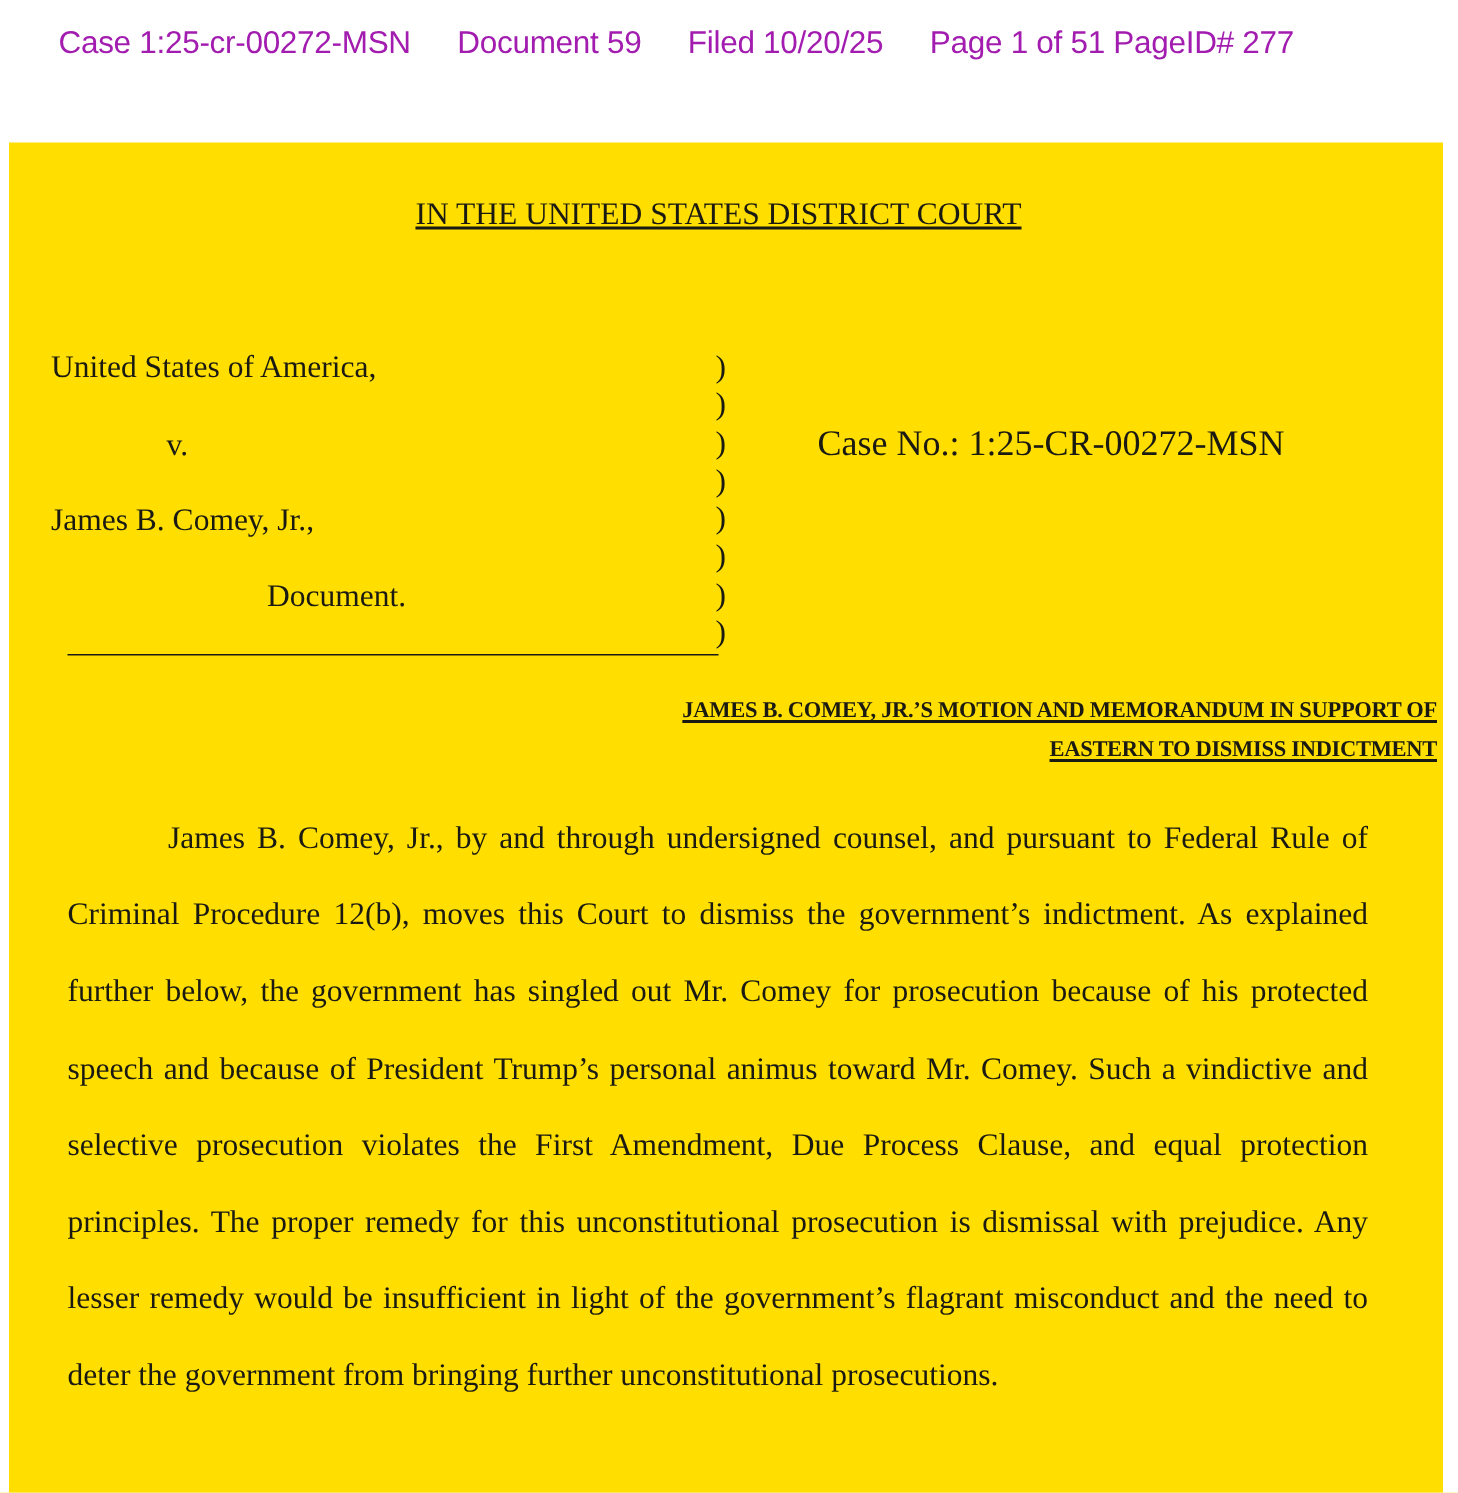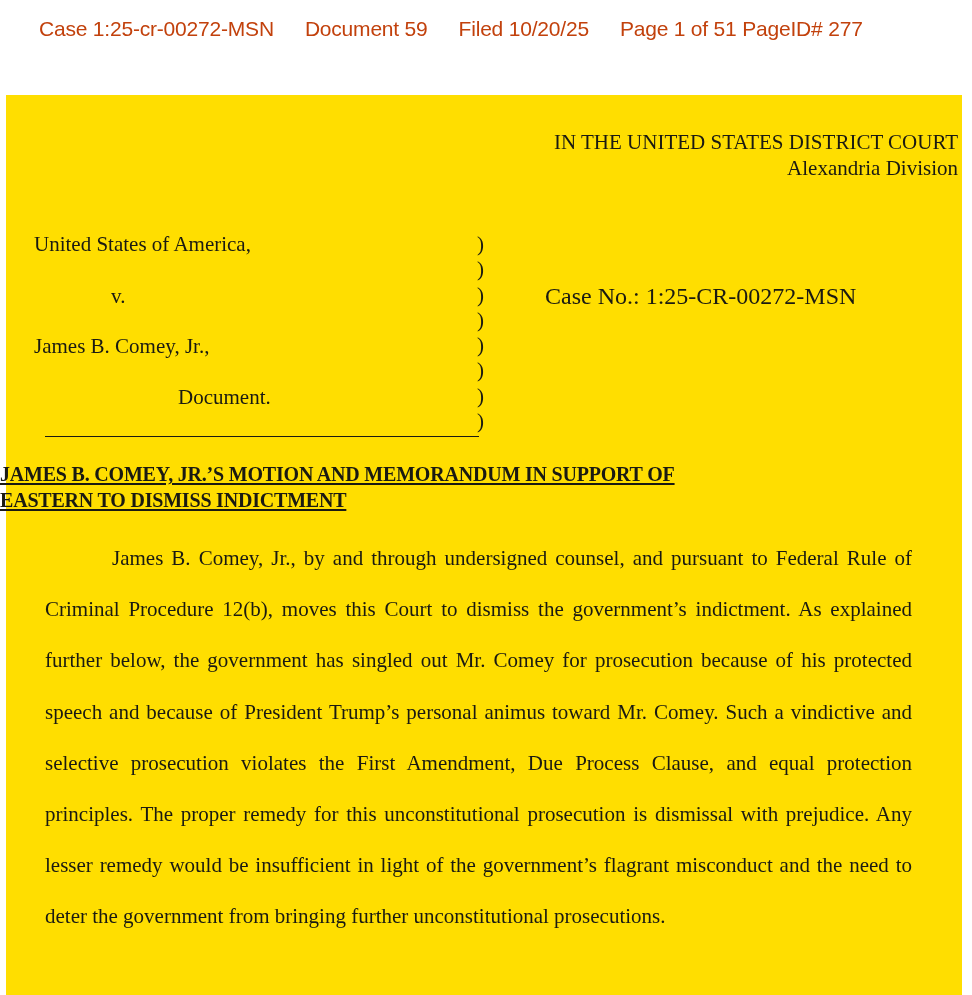--- a/index.html
+++ b/index.html
@@ -42,23 +42,24 @@
       top: 0;
       width: 972px;
       font-family: "Liberation Serif", serif;
       color: #1a1a12;
     }
     .court {
       position: absolute;
       top: 130px;
       left: 0;
       width: 958px;
-      text-align: right;
+      text-align: center;
       font-size: 21px;
       line-height: 25.5px;
+      text-decoration: underline;
     }
     .caption-left {
       position: absolute;
       left: 34px;
       font-size: 21px;
       line-height: 25px;
     }
     .paren-col {
       position: absolute;
       left: 477px;
@@ -81,23 +82,23 @@
       top: 284px;
       font-size: 24px;
       line-height: 25px;
       white-space: nowrap;
     }
     .title {
       position: absolute;
       top: 462px;
       left: 0;
       width: 958px;
-      text-align: left;
+      text-align: right;
       font-weight: bold;
-      font-size: 20px;
+      font-size: 15px;
       line-height: 25.5px;
       text-decoration: underline;
       text-decoration-thickness: 1.5px;
       text-underline-offset: 2px;
       letter-spacing: -0.2px;
     }
     .body-text {
       position: absolute;
       top: 533px;
       left: 45px;
@@ -105,36 +106,35 @@
       font-size: 21px;
       line-height: 51.2px;
       text-align: justify;
       text-indent: 67px;
       margin: 0;
     }
   </style>
 </head>
 <body>
 
-<div class="ecf-header" style="color: #c2410c;">
+<div class="ecf-header" style="color: #a21caf;">
   <span>Case 1:25-cr-00272-MSN</span>
   <span class="sep"></span>
   <span>Document 59</span>
   <span class="sep"></span>
   <span>Filed 10/20/25</span>
   <span class="sep"></span>
   <span>Page 1 of 51 PageID# 277</span>
 </div>
 
 <div class="highlight" style="background: rgb(255, 222, 0);"></div>
 
 <div class="doc">
   <div class="court">
     <div>IN THE UNITED STATES DISTRICT COURT</div>
-    <div>Alexandria Division</div>
   </div>
 
   <div class="caption-left" style="top:232px;">United States of America,</div>
   <div class="caption-left" style="top:284px; left:111px;">v.</div>
   <div class="caption-left" style="top:334px;">James B. Comey, Jr.,</div>
   <div class="caption-left" style="top:385px; left:178px;">Document.</div>
 
   <div class="paren-col">
     <div>)</div>
     <div>)</div>

